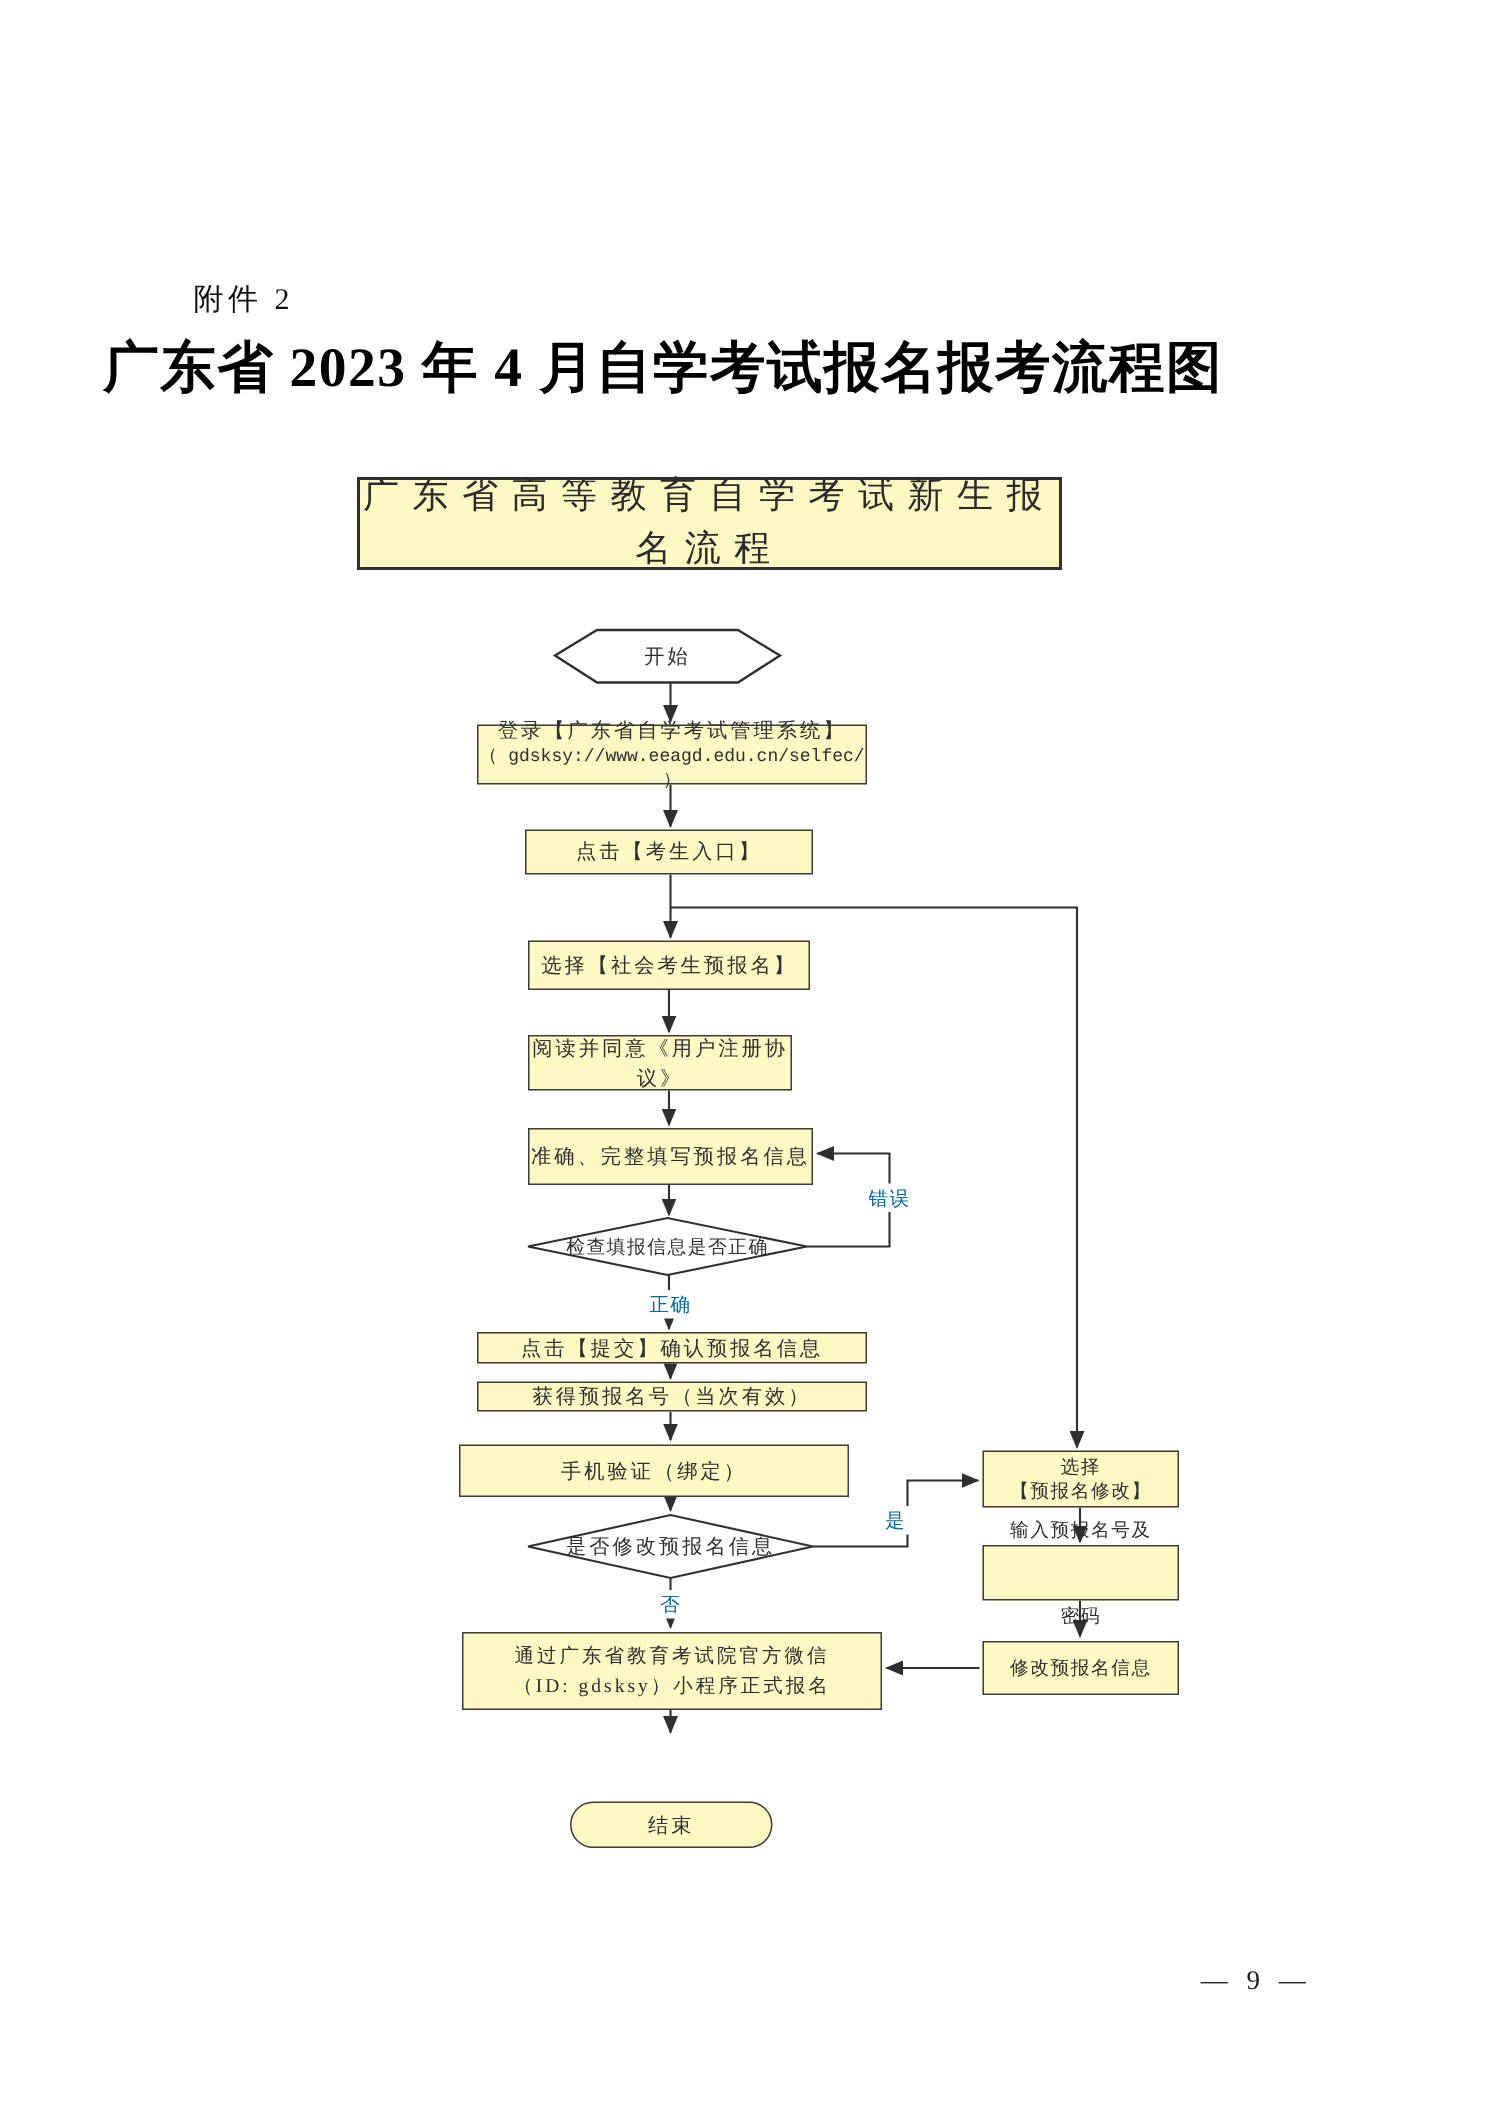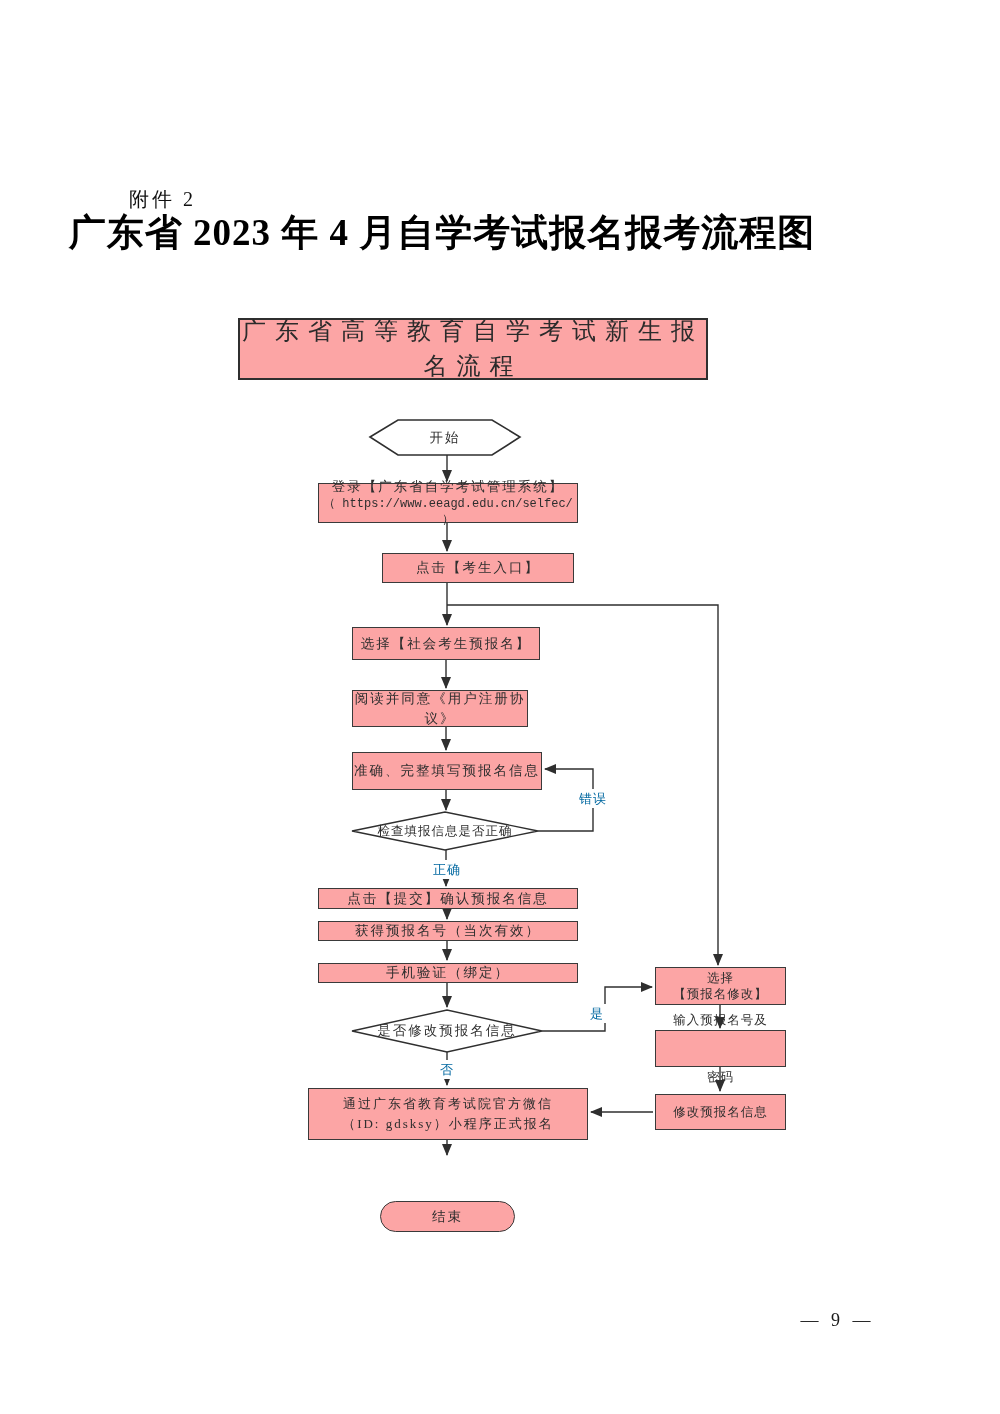--- a/index.html
+++ b/index.html
@@ -6,47 +6,47 @@
   .page {
     position:relative; width:1000px; height:1414px; margin:0 auto;
     background:#ffffff; overflow:hidden;
     font-family:"Liberation Serif","DejaVu Serif",serif; color:#2e2e2e;
   }
   .attachment {
     position:absolute; left:129px; top:186px;
     font-size:20px; color:#101010; letter-spacing:3px;
   }
   .doc-title {
-    position:absolute; left:0; top:208px; width:884px; margin:0;
+    position:absolute; left:0; top:220px; width:884px; margin:0;
     text-align:center; font-size:37px; font-weight:700; color:#000;
     letter-spacing:1px;
   }
   .fc-svg { position:absolute; left:0; top:0; width:1000px; height:1414px; z-index:1; }
   .lbl {
     position:absolute; z-index:2; display:flex; flex-direction:column;
     align-items:center; justify-content:center; text-align:center;
     font-size:13.5px; letter-spacing:2px; color:#2e2e2e; line-height:1.45;
     box-sizing:border-box;
   }
-  .box { border:1.6px solid #3a3a3a; background:#fca5a5; }
+  .box { border:1.6px solid #3a3a3a; background:#fef9c3; }
   .fc-title {
     left:238px; top:318px; width:470px; height:62px;
     border:2.2px solid #2f2f2f; font-size:24px; letter-spacing:9px; color:#2b2b2b;
   }
   .n-start  { left:370px; top:420px; width:150px; height:35px; }
   .n-login  { left:318px; top:483px; width:260px; height:40px; line-height:1.35; }
   .n-login .sub { font-family:"Liberation Mono","DejaVu Sans Mono",monospace; font-size:12px; letter-spacing:0; }
-  .n-click  { left:350px; top:553px; width:192px; height:30px;margin-left:32px; }
+  .n-click  { left:350px; top:553px; width:192px; height:30px; }
   .n-select { left:352px; top:627px; width:188px; height:33px; }
   .n-agree  { left:352px; top:690px; width:176px; height:37px; }
   .n-fill   { left:352px; top:752px; width:190px; height:38px; }
   .n-check  { left:352px; top:812px; width:186px; height:38px; font-size:12.5px; letter-spacing:1px; }
   .n-submit { left:318px; top:888px; width:260px; height:21px; }
   .n-get    { left:318px; top:921px; width:260px; height:20px; }
-  .n-phone  { left:318px; top:963px; width:260px; height:20px; }
+  .n-phone  { left:306px; top:963px; width:260px; height:35px; }
   .n-modq   { left:352px; top:1010px; width:190px; height:42px; }
   .n-wechat { left:308px; top:1088px; width:280px; height:52px; border-width:1.8px; font-size:13px; line-height:1.55; }
   .n-end    { left:380px; top:1157px; width:135px; height:31px; border-radius:16px;margin-top:44px; }
   .n-selmod { left:655px; top:967px;  width:131px; height:38px; font-size:12.5px; line-height:1.3; letter-spacing:1px; }
   .n-input  { left:655px; top:1030px; width:131px; height:37px; font-size:12.5px; line-height:1.3; letter-spacing:1px;gap:40px; }
   .n-modinf { left:655px; top:1094px; width:131px; height:36px; font-size:12.5px; letter-spacing:1px; }
   .edge-lbl {
     position:absolute; z-index:3; background:#ffffff; display:flex;
     align-items:center; justify-content:center; font-size:13px;
     color:#0369a1; letter-spacing:1px;
@@ -100,21 +100,21 @@
       <line x1="653" y1="1112" x2="591" y2="1112" marker-end="url(#ah)"></line>
     </g>
   </svg>
 
   <div class="lbl box fc-title">广东省高等教育自学考试新生报名流程</div>
 
   <div class="lbl n-start">开始</div>
 
   <div class="lbl box n-login">
     <span>登录【广东省自学考试管理系统】</span>
-    <span class="sub">（ https://www.eeagd.edu.cn/selfec/ ）</span>
+    <span class="sub">（ gdsksy://www.eeagd.edu.cn/selfec/ ）</span>
   </div>
 
   <div class="lbl box n-click">点击【考生入口】</div>
   <div class="lbl box n-select">选择【社会考生预报名】</div>
   <div class="lbl box n-agree">阅读并同意《用户注册协议》</div>
   <div class="lbl box n-fill">准确、完整填写预报名信息</div>
   <div class="lbl n-check">检查填报信息是否正确</div>
   <div class="lbl box n-submit">点击【提交】确认预报名信息</div>
   <div class="lbl box n-get">获得预报名号（当次有效）</div>
   <div class="lbl box n-phone">手机验证（绑定）</div>

